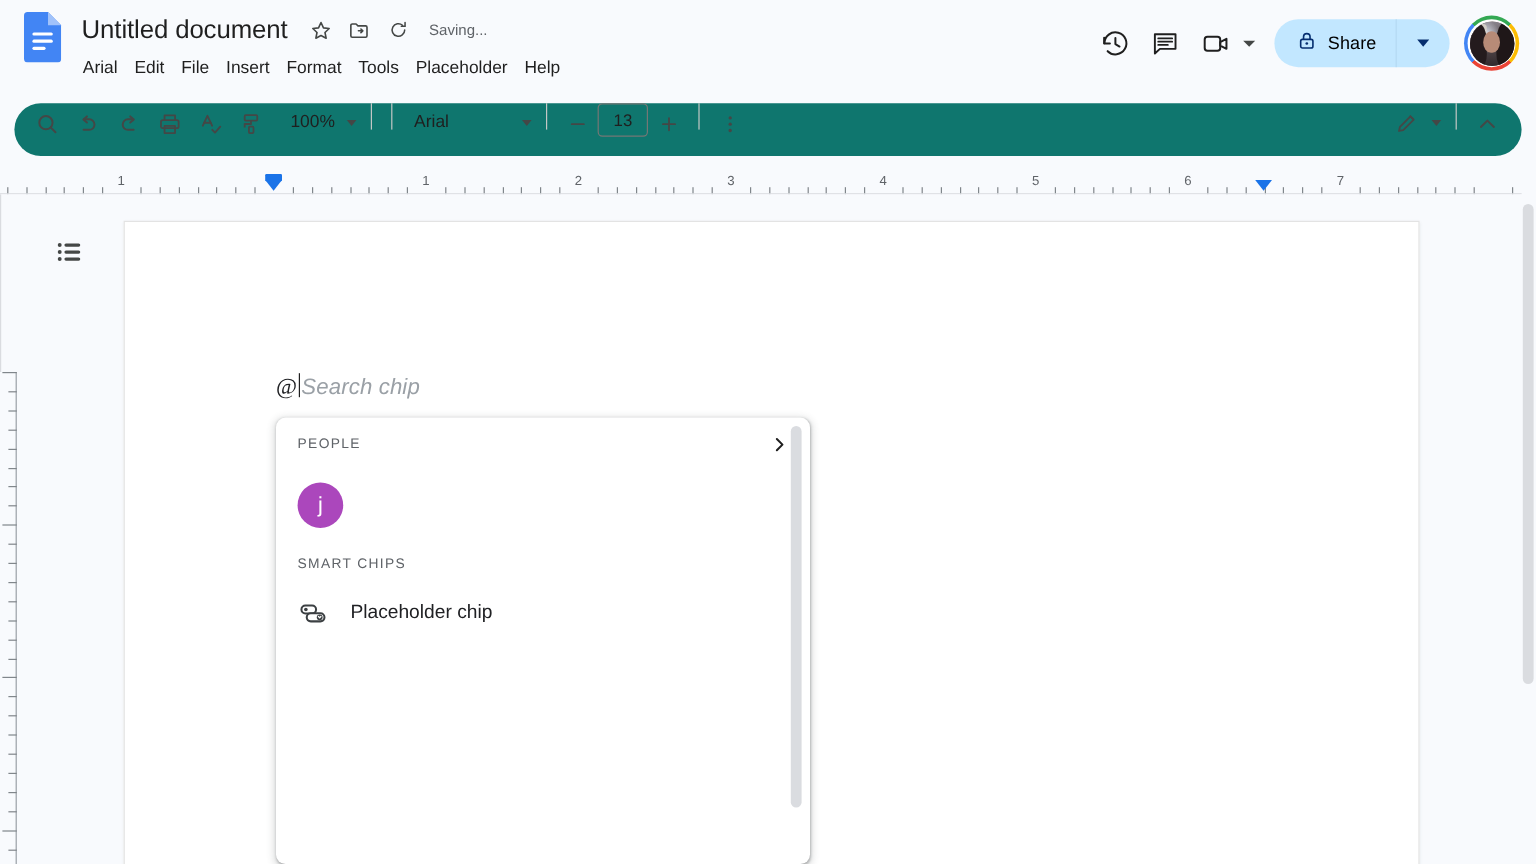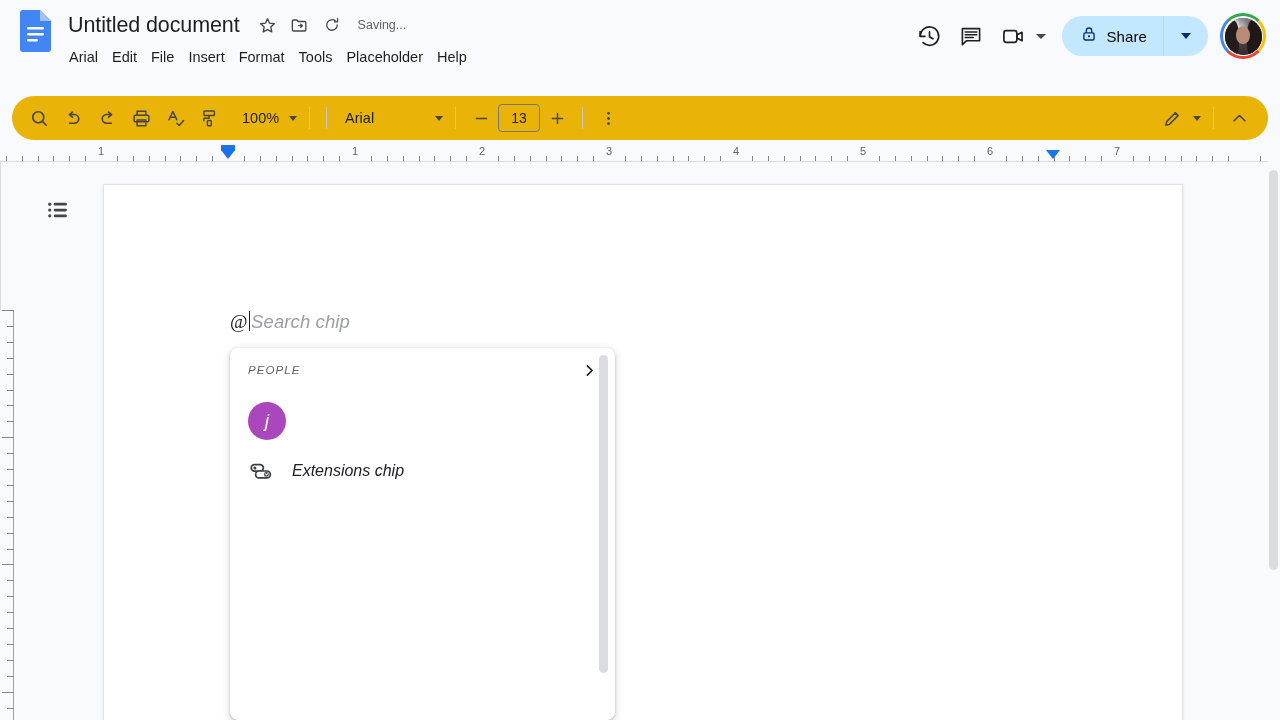--- a/index.html
+++ b/index.html
@@ -95,23 +95,23 @@
       background: #241b1d; border-radius: 50% 40% 30% 45%; }
   .photo-hair-r { position: absolute; right: -6%; top: 4%; width: 46%; height: 100%;
       background: #1f1718; border-radius: 40% 50% 45% 30%; }
   .photo-face { position: absolute; left: 31%; top: 22%; width: 38%; height: 50%;
       background: #b78b77; border-radius: 50% 50% 46% 46%; }
   .photo-wall { position: absolute; left: 6%; top: 6%; width: 34%; height: 34%;
       background: #d8d2c9; border-radius: 3px; opacity: .85; }
 
   
   .toolbar {
-    position: absolute; left: 12px; top: 96px; width: 1256px; height: 44px;
-    background: #eab308; border-radius: 26px;
-    display: flex; align-items: center; padding: 0 10px;
+    position: absolute; left: 12px; top: 86px; width: 1256px; height: 44px;
+    background: #0f766e; border-radius: 26px;
+    display: flex; padding: 0 10px;
   }
   .tb-btn {
     width: 34px; height: 34px; border-radius: 50%; cursor: pointer;
     display: flex; align-items: center; justify-content: center; flex: 0 0 auto;
   }
   .tb-sep { width: 1px; height: 22px; background: #c4c7c5; margin: 0 8px; flex: 0 0 auto; }
 
   .tb-select {
     display: flex; align-items: center; height: 32px; padding: 0 4px 0 10px;
     border-radius: 4px; cursor: pointer; gap: 10px; flex: 0 0 auto;
@@ -183,25 +183,24 @@
   .at-caret {
     display: inline-block; width: 1.6px; height: 20px; background: #1f1f1f;
     margin: 0 1px; transform: translateY(3px);
   }
   .at-placeholder {
     font-size: 18.5px; color: #9aa0a6; font-style: italic;
     font-family: "Liberation Sans", sans-serif; letter-spacing: .1px;
   }
 
   .menu-panel {
-    position: absolute; left: 230px; top: 348px; width: 385px; height: 372px;
+    position: absolute; left: 230px; top: 348px; width: 445px; height: 372px;
     background: #ffffff; border-radius: 8px;
     box-shadow: 0 2px 6px 2px rgba(60,64,67,.15), 0 1px 2px rgba(60,64,67,.3);
     overflow: hidden;
-    font-style: italic;
   }
   .menu-section-head {
     display: flex; align-items: center; justify-content: space-between;
     height: 44px; padding: 0 16px 0 18px;
   }
   .menu-section-title {
     font-size: 11.5px; color: #5f6368; letter-spacing: 1.1px; font-weight: 500;
   }
   .chev-right { width: 20px; height: 20px; cursor: pointer; display: flex; align-items: center; justify-content: center; }
 
@@ -616,34 +615,37 @@
       </svg>
     </span>
   </div>
 
 
   <div class="people-row">
     <div class="p-avatar letter">j</div>
     <div class="p-name"></div>
   </div>
 
+  <div class="menu-section-head" style="height:40px;">
+    <span class="menu-section-title">SMART CHIPS</span>
+  </div>
 
 
 
   <div class="chip-row">
     <span class="chip-icon">
       <svg width="24" height="24" viewBox="0 0 24 24" fill="none" stroke="#3c4043" stroke-width="1.7">
         <rect x="2.2" y="5.6" width="12.2" height="6.6" rx="3.3"></rect>
         <circle cx="5.9" cy="8.9" r="1.5" fill="#3c4043" stroke="none"></circle>
         <rect x="6.6" y="12" width="14.8" height="6.8" rx="3.4" fill="#fff"></rect>
         <circle cx="17.4" cy="15.4" r="2.4" fill="#3c4043" stroke="none"></circle>
         <path d="M16.4 14.8l1 1.1 1-1.1" stroke="#fff" stroke-width="1.1" stroke-linecap="round" stroke-linejoin="round" fill="none"></path>
       </svg>
     </span>
-    <span class="chip-label">Extensions chip</span>
+    <span class="chip-label">Placeholder chip</span>
   </div>
 
   <div class="menu-scroll-track">
     <div class="menu-scroll-thumb"></div>
   </div>
 </div>
 
 <div class="page-scroll-track">
   <div class="page-scroll-thumb"></div>
 </div>

